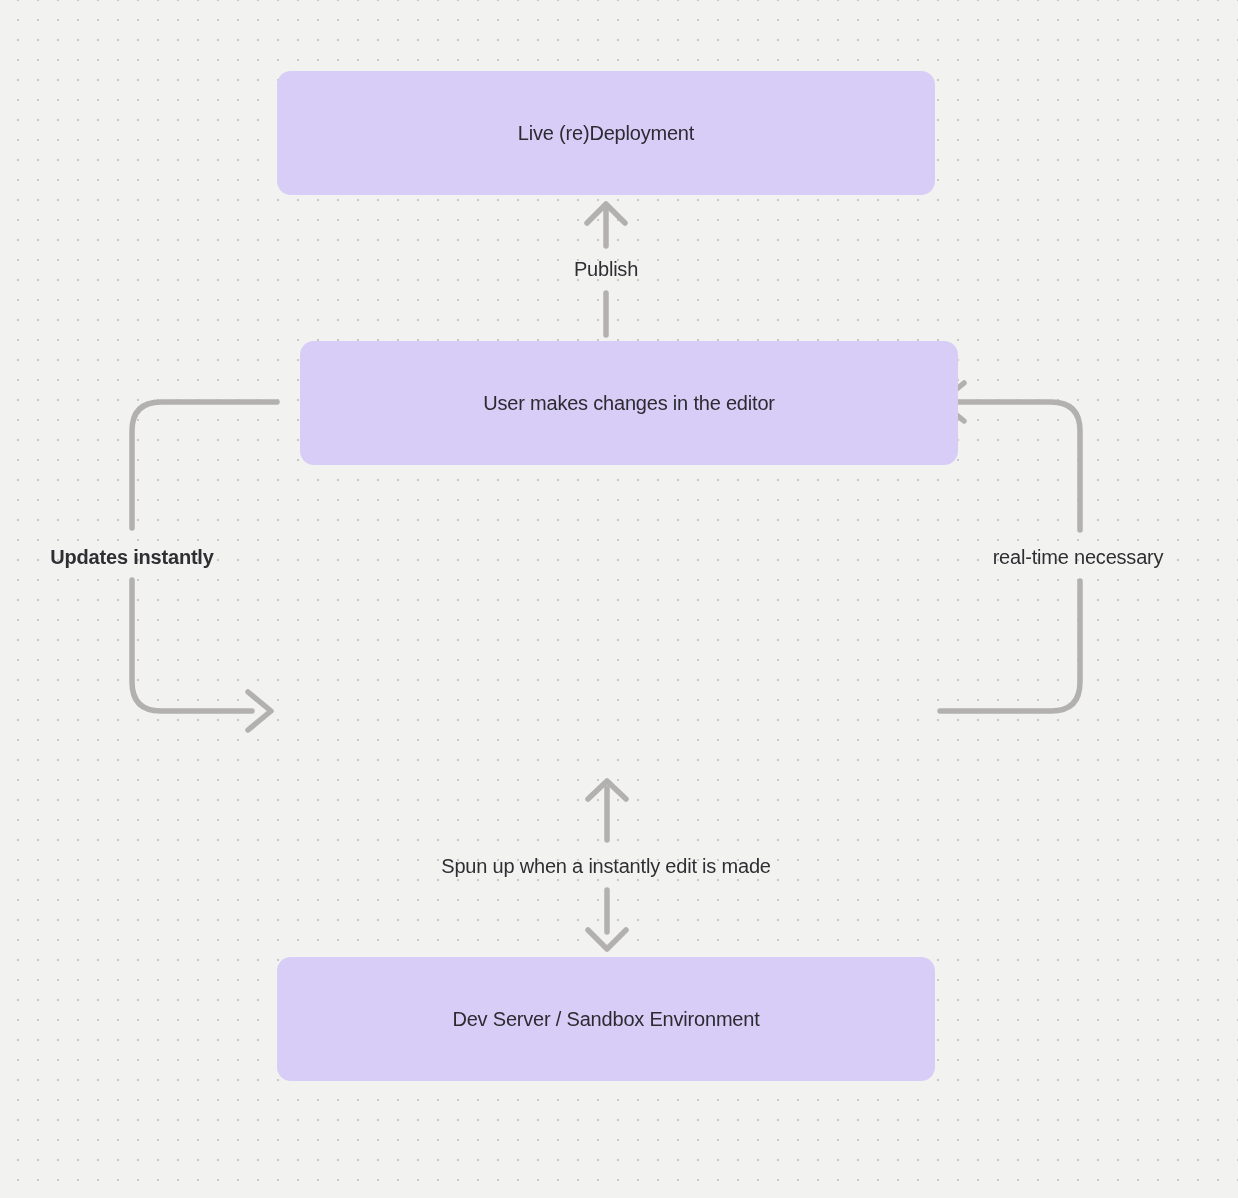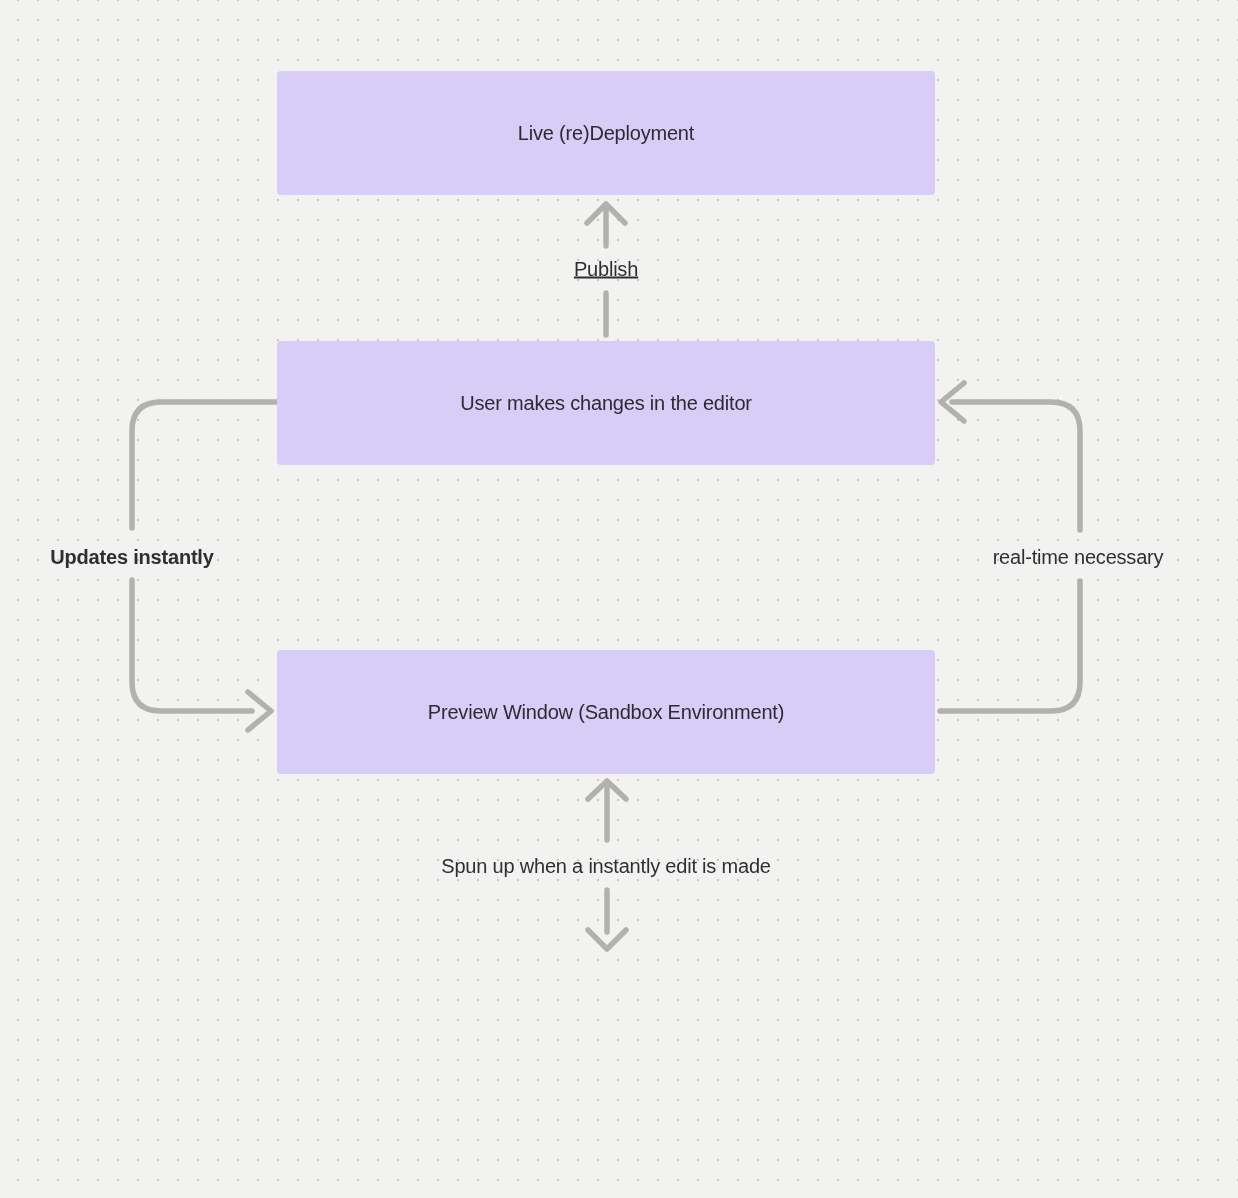--- a/index.html
+++ b/index.html
@@ -36,43 +36,43 @@
     stroke-linecap: round;
     stroke-linejoin: round;
     pointer-events: stroke;
   }
   .node {
     position: absolute;
     left: 277px;
     width: 658px;
     height: 124px;
     background: var(--node-fill, #d8cdf7);
-    border-radius: 4px;
+    border-radius: 14px;
     display: flex;
     align-items: center;
     justify-content: center;
     text-align: center;
     font-size: 20px;
     color: var(--node-text, #2b2b31);
     letter-spacing: -0.2px;
     cursor: default;
   }
   .node-live      { top: 71px; }
-  .node-user      { top: 341px; }
+  .node-user      { top: 341px; margin-left: 23px; }
   .node-preview   { top: 650px; }
   .node-dev       { top: 957px; }
   .edge-label {
     position: absolute;
     transform: translate(-50%, -50%);
     white-space: nowrap;
     font-size: 20px;
     color: var(--label-text, #2f2f33);
     letter-spacing: -0.2px;
   }
-  .label-publish  { left: 606px;  top: 269px; text-decoration: underline; }
+  .label-publish  { left: 606px;  top: 269px; }
   .label-updates  { left: 132px;  top: 557px; font-weight: bold; }
   .label-feedback { left: 1078px; top: 557px; }
   .label-spunup   { left: 606px;  top: 866px; }
 </style>
 </head>
 <body>
 
 <div class="canvas">
 
   <svg class="edges" viewBox="0 0 1238 1198" xmlns="http://www.w3.org/2000/svg">
@@ -100,23 +100,23 @@
   </svg>
 
   <div class="node node-live">
     <span>Live (re)Deployment</span>
   </div>
 
   <div class="node node-user">
     <span>User makes changes in the editor</span>
   </div>
 
-  <div class="node node-preview">
-    <span>Preview Window (Sandbox Environment)</span>
+
+  <div class="node node-dev">
+    <span>Dev Server / Sandbox Environment</span>
   </div>
-
 
   <div class="edge-label label-publish">Publish</div>
   <div class="edge-label label-updates">Updates instantly</div>
   <div class="edge-label label-feedback">real-time necessary</div>
   <div class="edge-label label-spunup">Spun up when a instantly edit is made</div>
 
 </div>
 
 </body></html>

